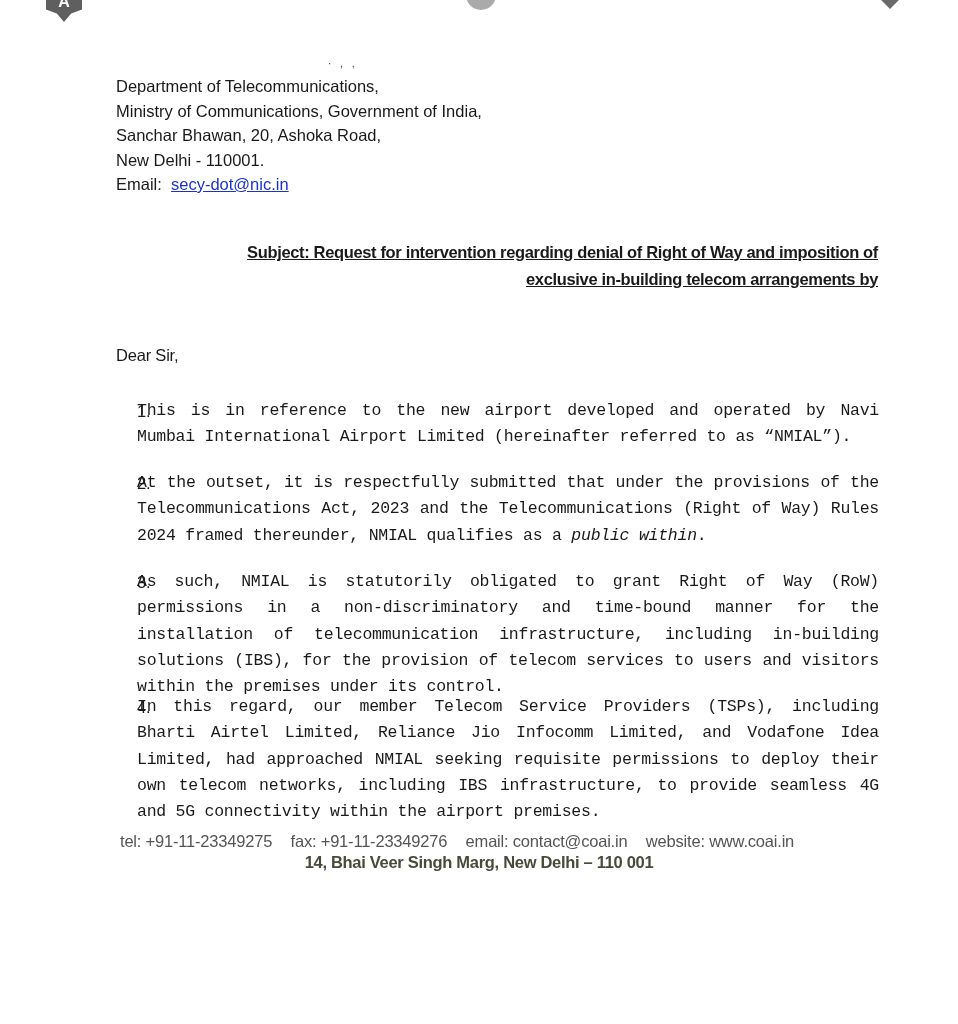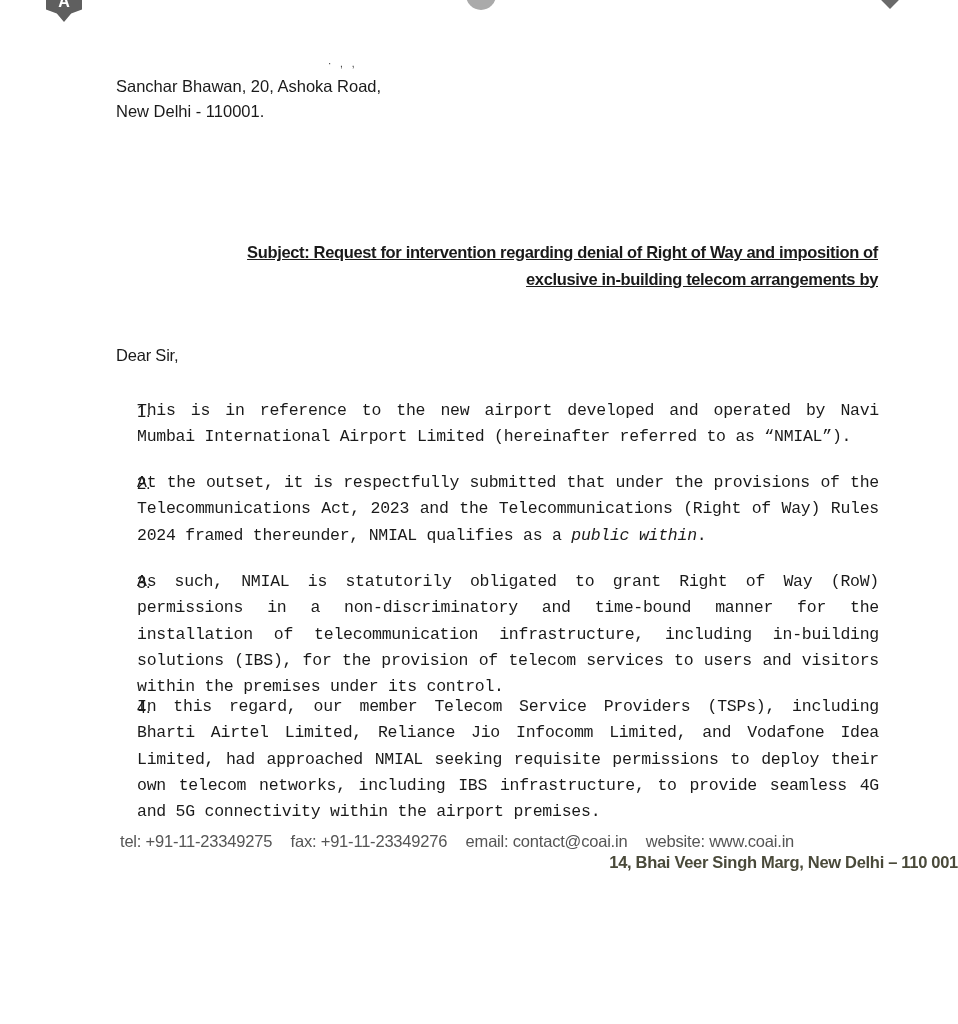--- a/index.html
+++ b/index.html
@@ -19,37 +19,43 @@
              font-family: "Liberation Sans", sans-serif; font-weight: bold; font-size: 16.5px;
              line-height: 26.5px; text-decoration: underline; letter-spacing: -0.35px; color: #1a1a1a; }
   .salutation { position: absolute; left: 116px; top: 346px; font-size: 16.5px; letter-spacing: -0.2px; }
   .item { position: absolute; left: 137px; width: 742px; font-size: 16.5px; line-height: 26.3px; letter-spacing: -0.25px; }
   .item .num { position: absolute; left: 0; top: 0; }
   .item .txt { text-align: justify; font-family: Liberation Mono, monospace; }
   .item1 { top: 398px; }
   .item2 { top: 470px; }
   .item3 { top: 569px; }
   .item4 { top: 694px; }
-  .footer-addr { position: absolute; left: 0; width: 958px; top: 853px; text-align: right;
+  .footer-addr { position: absolute; left: 0; width: 958px; top: 853px; text-align: center;
                  font-weight: bold; font-size: 16.5px; color: #4a4a3a; letter-spacing: -0.3px; }
   .footer-contact { position: absolute; left: 120px; top: 832px; font-size: 16.5px; color: #555; white-space: nowrap; letter-spacing: -0.2px; }
   .footer-contact span { margin-right: 14px; }
 </style>
 </head>
 <body>
 
 <div class="top-icon shield"><span>A</span></div>
 <div class="top-icon circle"></div>
 <div class="top-icon diamond"></div>
 
 <div class="frag">· , ,</div>
 
 <div class="address">
+  <div>Department of Telecommunications,</div>
+  <div>Ministry of Communications, Government of India,</div>
   <div>Sanchar Bhawan, 20, Ashoka Road,</div>
   <div>New Delhi - 110001.</div>
+  <div>
+    <span>Email:</span>&nbsp;
+    <a class="email-link">secy-dot@nic.in</a>
+  </div>
 </div>
 
 <div class="subject">
   <div>Subject: Request for intervention regarding denial of Right of Way and imposition of</div>
   <div>exclusive in-building telecom arrangements by</div>
 </div>
 
 <div class="salutation">Dear Sir,</div>
 
 <div class="item item1">

